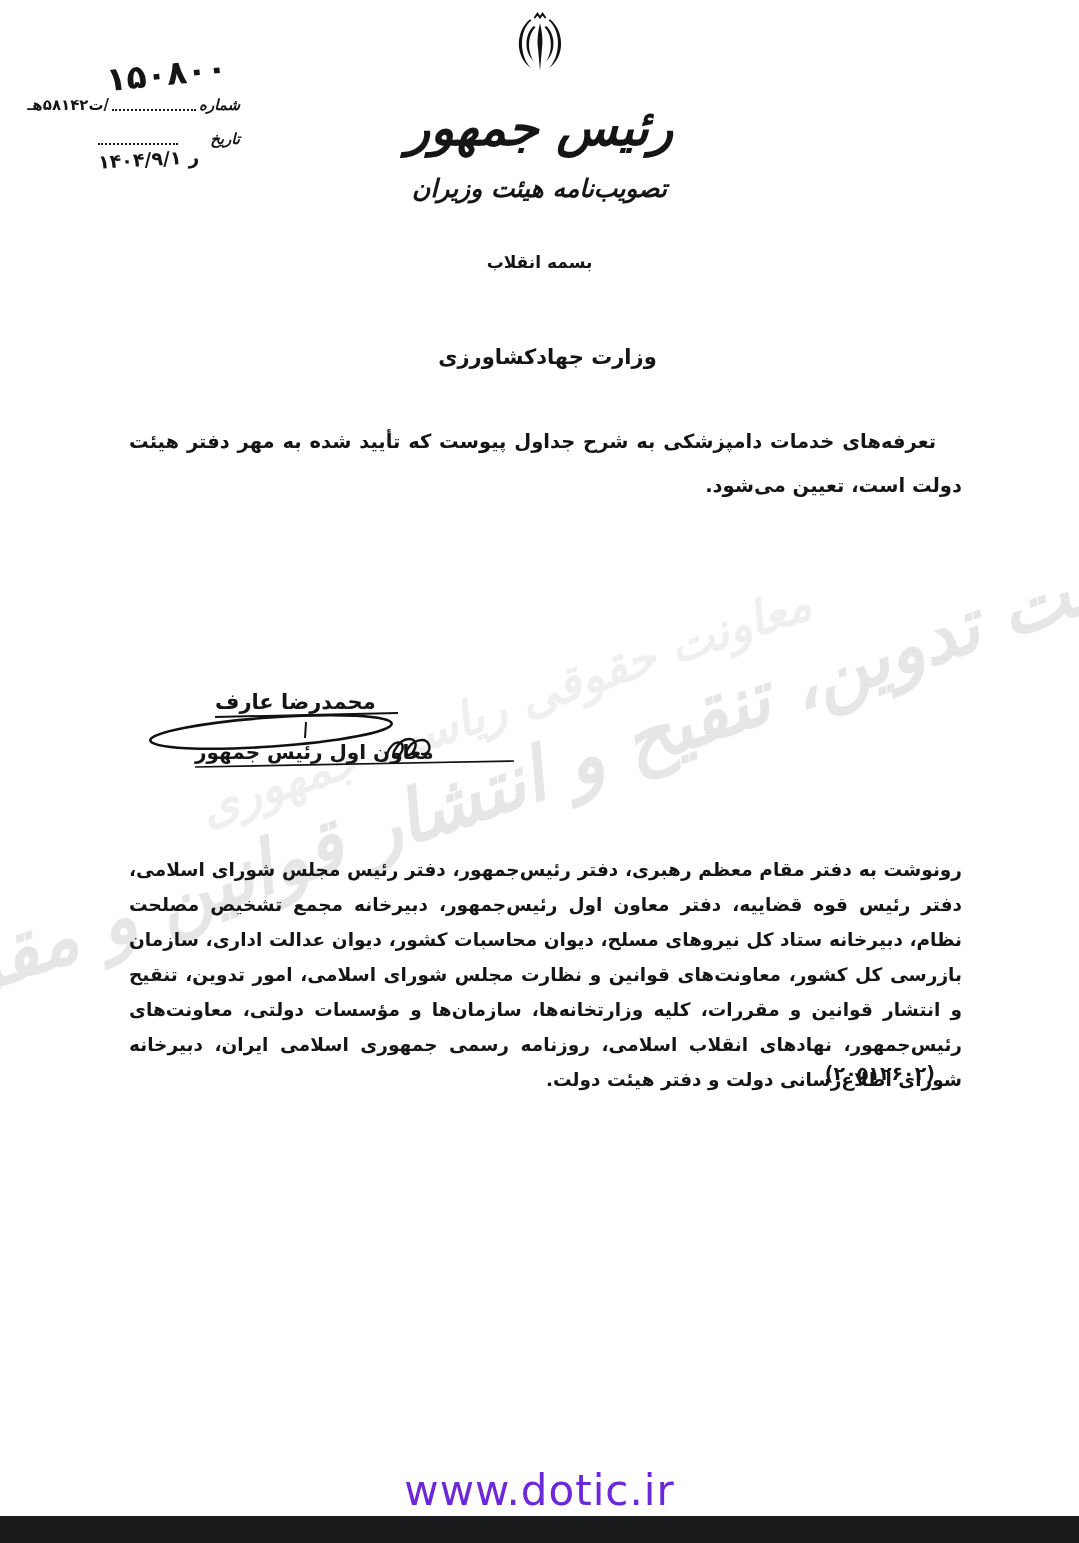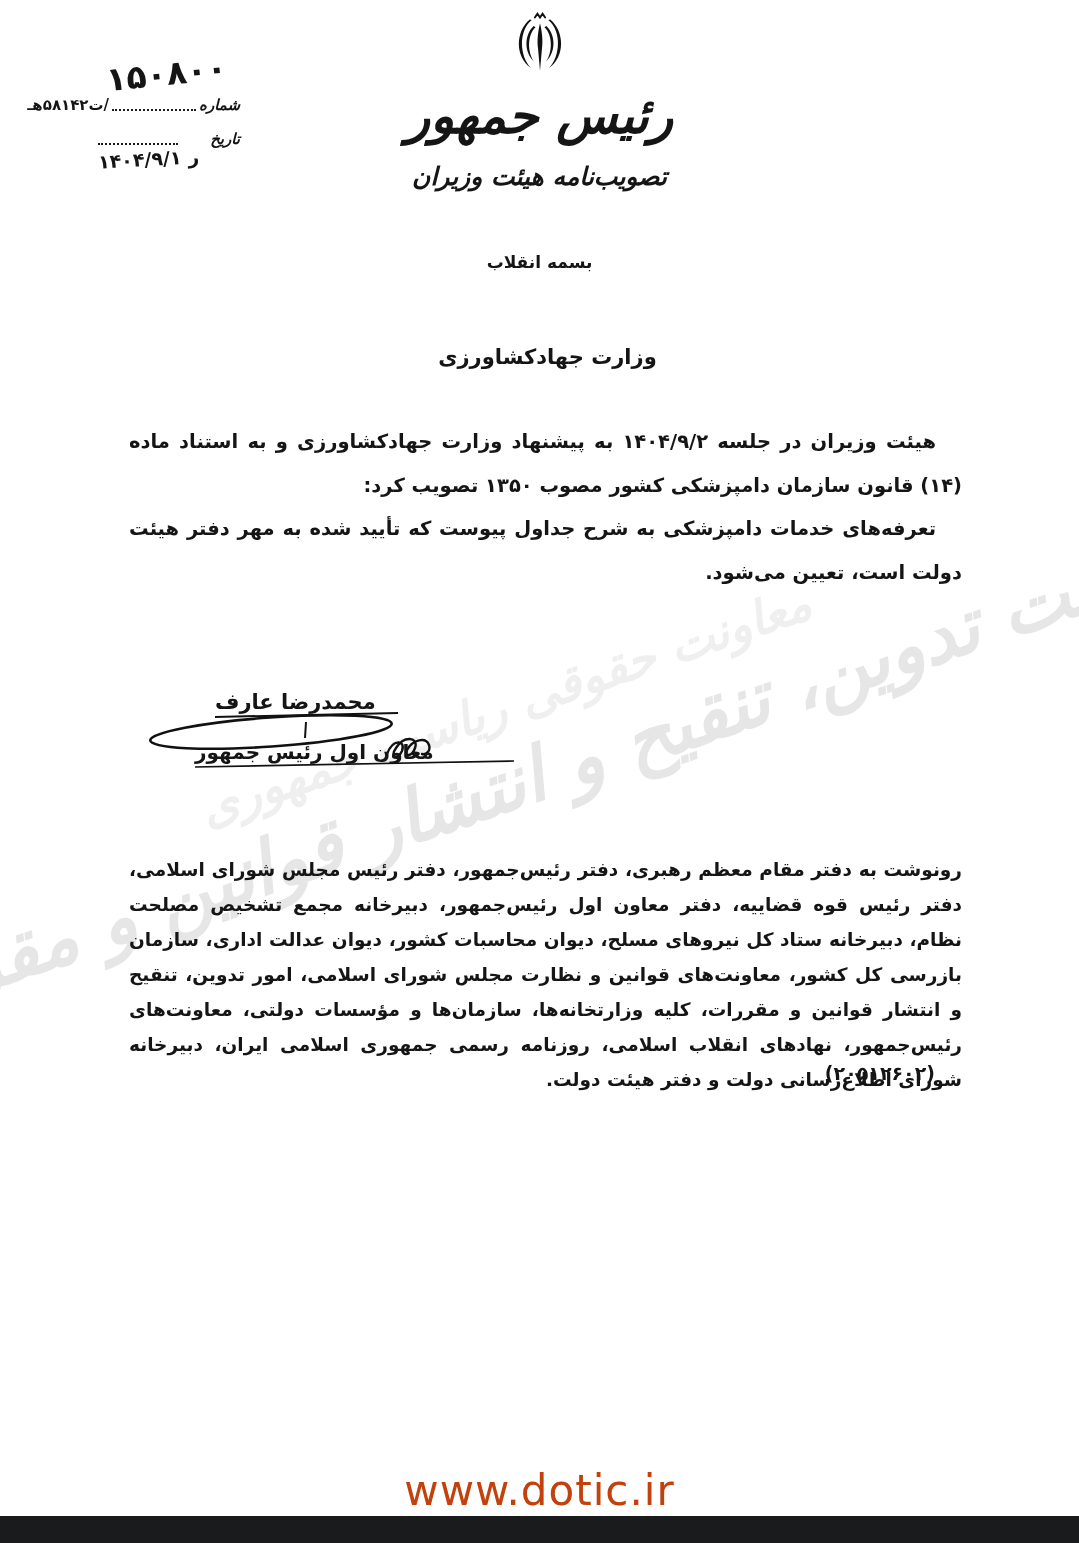--- a/index.html
+++ b/index.html
@@ -37,21 +37,21 @@
   .lh-printed { font-size:15px; font-weight:700; white-space:nowrap; }
   .hw-date {
     position:absolute; top:94px; left:82px; font-size:19px; font-weight:700;
     transform:rotate(-3deg); white-space:nowrap;
   }
 
   
   .center-head { position:absolute; top:10px; left:0; right:0; text-align:center; direction:rtl; z-index:1; }
   .emblem { display:block; margin:0 auto; width:64px; height:74px; }
   .country   { font-size:16px; font-weight:700; font-style:italic; margin-top:1px; }
-  .big-title { font-size:50px; font-weight:700; font-style:italic; line-height:1.15; margin-top:4px;text-align:center; }
+  .big-title { font-size:50px; font-weight:700; font-style:italic; line-height:1.15; margin-top:16px;text-align:center; }
   .sub-title { font-size:25px; font-weight:700; font-style:italic; margin-top:16px; }
 
   
   .invocation { position:absolute; top:252px; left:0; right:0; text-align:center; direction:rtl; z-index:1; }
   .besmele { font-size:17px; font-weight:700; }
   .salawat { font-size:17px; font-weight:700; margin-top:5px; }
 
   
   .addressee {
     position:absolute; top:345px; left:0; right:0; text-align:center;
@@ -78,21 +78,21 @@
   }
   .dist-lead { font-weight:800; }
   .dist-code {
     position:absolute; top:1062px; right:144px; z-index:1;
     direction:rtl; font-size:19px; font-weight:600;
   }
 
   
   .footer-url {
     position:absolute; top:1466px; left:0; right:0; text-align:center; z-index:1;
-    font-size:42px; letter-spacing:1px; color:#c2410c; text-decoration:none; display:block;
+    font-size:42px; letter-spacing:1px; color:#6d28d9; text-decoration:none; display:block;
   }
   .footer-bar { position:absolute; bottom:0; left:0; width:100%; height:27px; background:#1a1b1d; z-index:1; }
 </style>
 </head>
 <body>
 
 <div class="page">
 
   <div class="watermark">
     <div class="wm-small">معاونت حقوقی ریاست جمهوری</div>
@@ -128,21 +128,20 @@
     <div class="sub-title">تصویب‌نامه هیئت وزیران</div>
   </div>
 
   <div class="invocation">
     <div class="besmele">بسمه انقلاب</div>
   </div>
 
   <div class="addressee">وزارت جهادکشاورزی</div>
 
   <div class="body-text">
-    <p>هیئت وزیران در جلسه ۱۴۰۴/۹/۲ به پیشنهاد وزارت جهادکشاورزی و به استناد ماده (۱۴) قانون سازمان دامپزشکی کشور مصوب ۱۳۵۰ تصویب کرد:</p>
     <p>تعرفه‌های خدمات دامپزشکی به شرح جداول پیوست که تأیید شده به مهر دفتر هیئت دولت است، تعیین می‌شود.</p>
   </div>
 
   <div class="sig">
     <svg class="sig-draw" viewBox="0 0 400 100" aria-hidden="true">
       <line x1="75" y1="25" x2="258" y2="21" stroke="#111" stroke-width="2"></line>
       <ellipse cx="131" cy="40" rx="121" ry="14.5" fill="none" stroke="#111" stroke-width="2.6" transform="rotate(-4 131 40)"></ellipse>
       <line x1="166" y1="30" x2="165" y2="46" stroke="#111" stroke-width="2"></line>
       <path d="M247,62 c6,-16 19,-14 15,-3 c-4,9 -13,7 -6,-3 c8,-13 23,-11 19,0 c-3,9 -11,9 -8,2 c6,-11 19,-13 22,-5 c2,6 -3,10 -7,9" fill="none" stroke="#111" stroke-width="2.4" stroke-linecap="round"></path>
       <line x1="55" y1="75" x2="374" y2="69" stroke="#111" stroke-width="1.6"></line>

